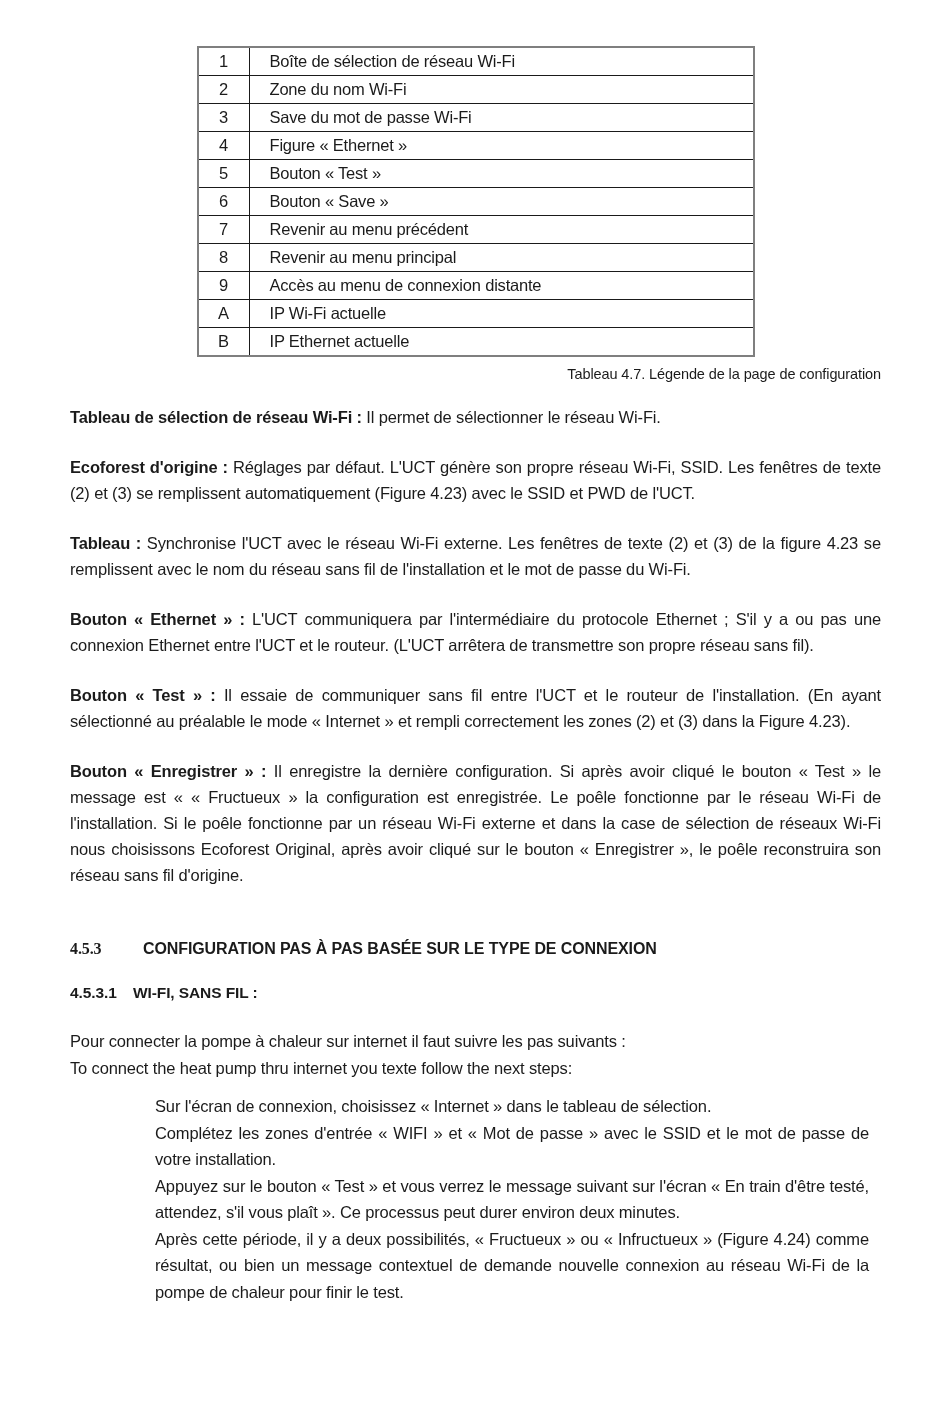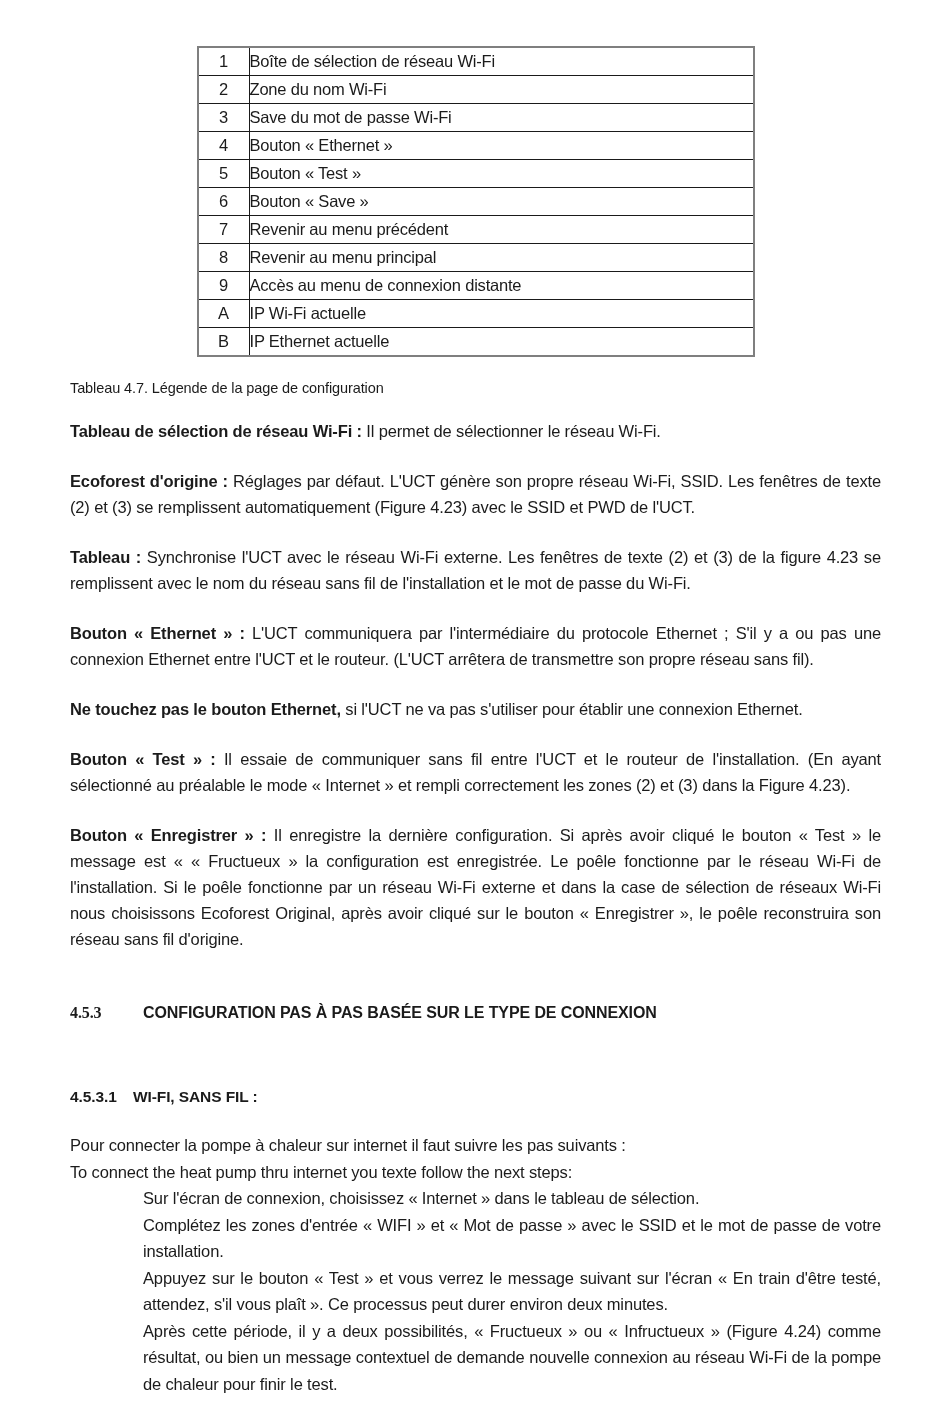--- a/index.html
+++ b/index.html
@@ -22,34 +22,34 @@
   table.legend {
     border-collapse: collapse;
     margin: 0 auto;
     width: 558px;
     border: 2px solid #7f7f7f;
   }
   table.legend td {
     border: 1px solid #1a1a1a;
     font-size: 16.5px;
     letter-spacing: -0.2px;
-    padding: 2px 10px 3px 0;
+    padding: 2px 10px 3px 20px;
     height: 22px;
     vertical-align: middle;
   }
   table.legend td.num {
     width: 42px;
     text-align: center;
     padding: 2px 4px 3px 4px;
   }
   .caption {
-    text-align: left;
+    text-align: right;
     font-size: 14.5px;
     letter-spacing: -0.1px;
-    margin-top: 23px;
+    margin-top: 9px;
     color: #1b1b1b;
   }
   
   .para {
     font-size: 16.5px;
     letter-spacing: -0.15px;
     line-height: 26px;
     text-align: justify;
     margin: 24px 0 0 0;
   }
@@ -69,31 +69,30 @@
   }
   .heading2 {
     margin-top: 26px;
     font-size: 15.5px;
     font-weight: bold;
     letter-spacing: -0.1px;
   }
   .heading2 .secnum {
     display: inline-block;
     width: 63px;
-    margin-top: 40px;
   }
   .intro {
     margin-top: 26px;
     font-size: 16.5px;
     letter-spacing: -0.15px;
     line-height: 26.5px;
   }
   .intro div { margin: 0; }
   .steps {
-    margin: 0;
+    margin: 12px;
     padding-left: 73px;
   }
   .steps p {
     margin: 0;
     font-size: 16.5px;
     letter-spacing: -0.15px;
     line-height: 26.5px;
     text-align: justify;
   }
 </style>
@@ -111,21 +110,21 @@
       <tr>
         <td class="num">2</td>
         <td>Zone du nom Wi-Fi</td>
       </tr>
       <tr>
         <td class="num">3</td>
         <td>Save du mot de passe Wi-Fi</td>
       </tr>
       <tr>
         <td class="num">4</td>
-        <td>Bouton « Ethernet »</td>
+        <td>Figure « Ethernet »</td>
       </tr>
       <tr>
         <td class="num">5</td>
         <td>Bouton « Test »</td>
       </tr>
       <tr>
         <td class="num">6</td>
         <td>Bouton « Save »</td>
       </tr>
       <tr>
@@ -154,21 +153,20 @@
   <div class="caption">Tableau 4.7. Légende de la page de configuration</div>
 
   <p class="para first"><b class="lead">Tableau de sélection de réseau Wi-Fi :</b><span> Il permet de sélectionner le réseau Wi-Fi.</span></p>
 
   <p class="para"><b class="lead">Ecoforest d'origine :</b><span> Réglages par défaut. L'UCT génère son propre réseau Wi-Fi, SSID. Les fenêtres de texte (2) et (3) se remplissent automatiquement (Figure 4.23) avec le SSID et PWD de l'UCT.</span></p>
 
   <p class="para"><b class="lead">Tableau :</b><span> Synchronise l'UCT avec le réseau Wi-Fi externe. Les fenêtres de texte (2) et (3) de la figure 4.23 se remplissent avec le nom du réseau sans fil de l'installation et le mot de passe du Wi-Fi.</span></p>
 
   <p class="para"><b class="lead">Bouton « Ethernet » :</b><span> L'UCT communiquera par l'intermédiaire du protocole Ethernet ; S'il y a ou pas une connexion Ethernet entre l'UCT et le routeur.  (L'UCT arrêtera de transmettre son propre réseau sans fil).</span></p>
 
-  <p class="para"><b class="lead">Ne touchez pas le bouton Ethernet,</b><span> si l'UCT ne va pas s'utiliser pour établir une connexion Ethernet.</span></p>
 
   <p class="para"><b class="lead">Bouton « Test » :</b><span> Il essaie de communiquer sans fil entre l'UCT et le routeur de l'installation. (En ayant sélectionné au préalable le mode « Internet » et rempli correctement les zones (2) et (3) dans la Figure 4.23).</span></p>
 
   <p class="para"><b class="lead">Bouton « Enregistrer » :</b><span> Il enregistre la dernière configuration. Si après avoir cliqué le bouton « Test » le message est « « Fructueux » la configuration est enregistrée. Le poêle fonctionne par le réseau Wi-Fi de l'installation. Si le poêle fonctionne par un réseau Wi-Fi externe et dans la case de sélection de réseaux Wi-Fi nous choisissons Ecoforest Original, après avoir cliqué sur le bouton « Enregistrer », le poêle reconstruira son réseau sans fil d'origine.</span></p>
 
   <div class="heading1"><span class="secnum">4.5.3</span><span>CONFIGURATION PAS À PAS BASÉE SUR LE TYPE DE CONNEXION</span></div>
 
   <div class="heading2"><span class="secnum">4.5.3.1</span><span>WI-FI, SANS FIL :</span></div>
 
   <div class="intro">

